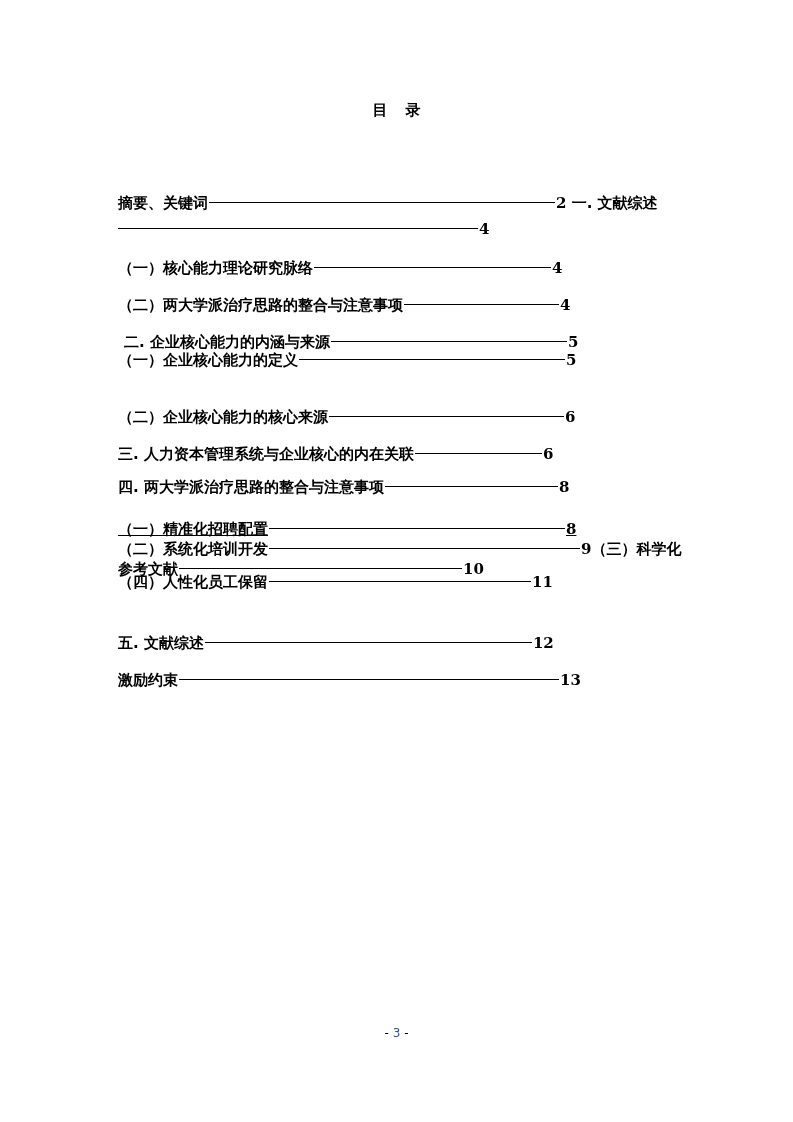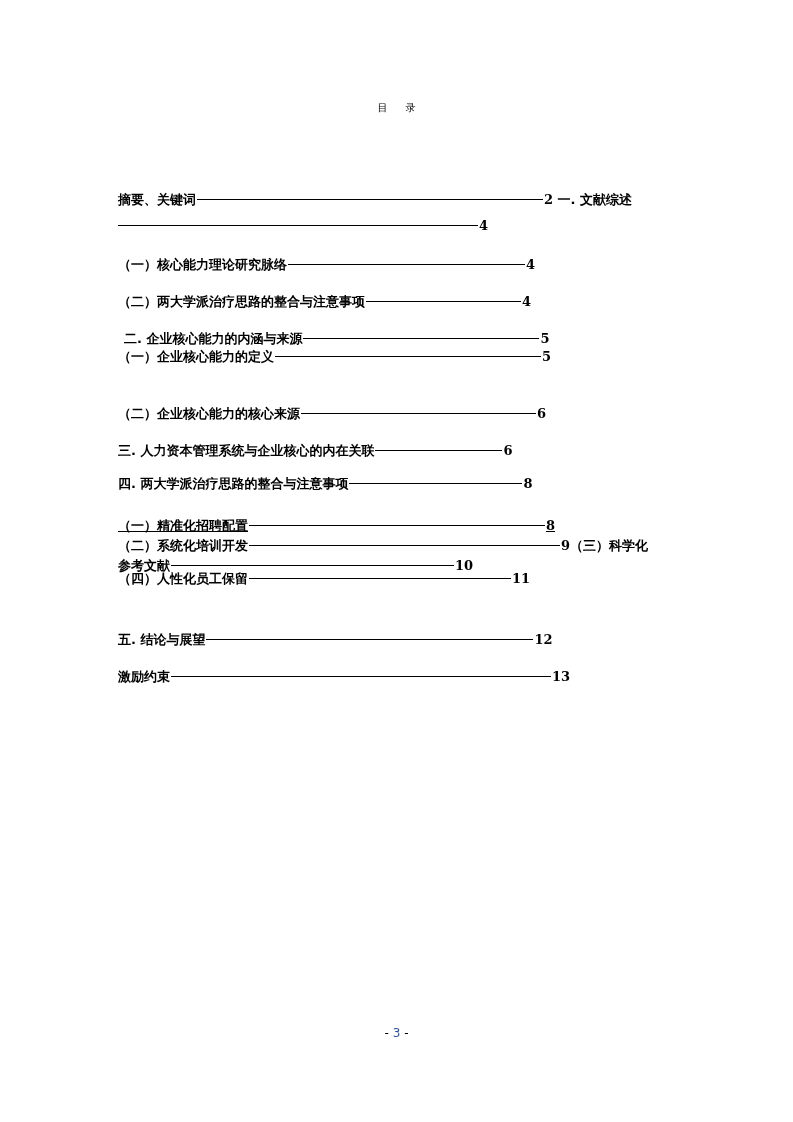--- a/index.html
+++ b/index.html
@@ -14,33 +14,33 @@
       overflow: hidden;
       font-family: "DejaVu Sans", "Liberation Sans", sans-serif;
       color: #000;
     }
     .title {
       position: absolute;
       top: 101px;
       left: 0;
       width: 793px;
       text-align: center;
-      font-size: 10px;
-      font-weight: normal;
+      font-size: 15px;
+      font-weight: bold;
       letter-spacing: 18px;
       padding-left: 18px;
       box-sizing: border-box;
     }
     .toc-line {
       position: absolute;
       left: 118px;
-      font-size: 13px;
+      font-size: 15px;
       font-weight: bold;
       white-space: nowrap;
-      line-height: 18px;
+      line-height: 24px;
     }
     .leader {
       display: inline-block;
       vertical-align: middle;
       height: 0;
       border-top: 1.6px solid #000;
       margin: 0 1px 2px 1px;
     }
     .pg {
       font-family: "DejaVu Serif", "Liberation Serif", serif;
@@ -108,21 +108,21 @@
 
 <div class="toc-line" style="top:557px;">
   <span>参考文献</span><span class="leader" style="width:283px;"></span><span class="pg">10</span>
 </div>
 
 <div class="toc-line" style="top:570px;">
   <span>（四）人性化员工保留</span><span class="leader" style="width:262px;"></span><span class="pg">11</span>
 </div>
 
 <div class="toc-line" style="top:631px;">
-  <span>五. 结论与展望</span><span class="leader" style="width:327px;"></span><span class="pg">12</span>
+  <span>五. 文献综述</span><span class="leader" style="width:327px;"></span><span class="pg">12</span>
 </div>
 
 <div class="toc-line" style="top:668px;">
   <span>激励约束</span><span class="leader" style="width:380px;"></span><span class="pg">13</span>
 </div>
 
 <div class="footer">
   <span>- </span><span class="num">3</span><span> -</span>
 </div>
 

